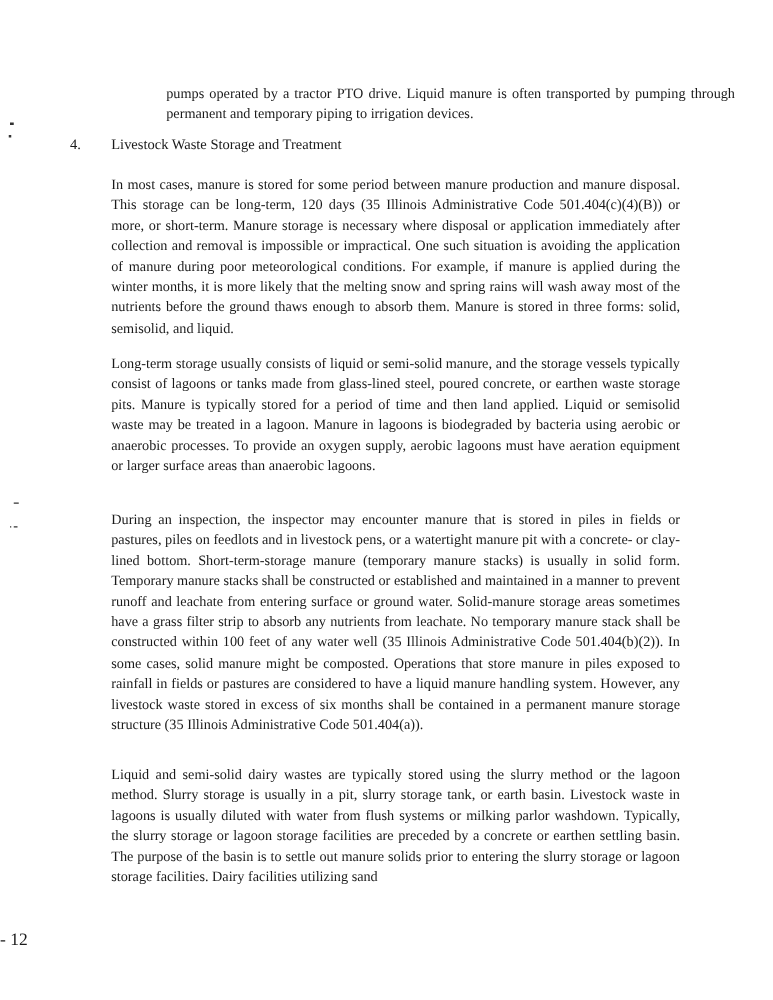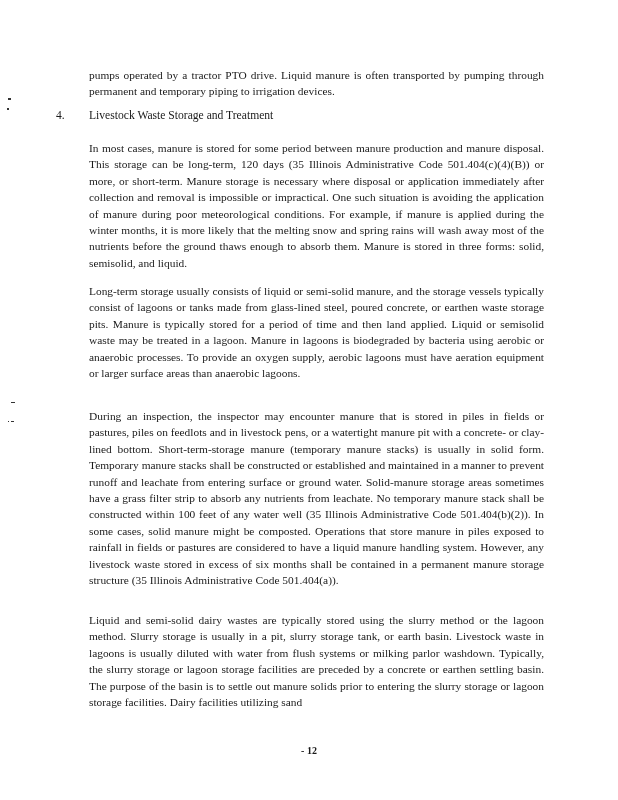--- a/index.html
+++ b/index.html
@@ -14,35 +14,35 @@
       font-size: 11.4px; line-height: 16.4px;
       text-align: justify; margin: 0;
     }
     .heading {
       position: absolute; left: 56px; top: 109px;
       font-size: 11.6px; font-weight: normal; margin: 0;
     }
     .heading .num { display: inline-block; width: 33px; }
     .page-num {
       position: absolute; left: 0; width: 618px; top: 745px;
-      text-align: center; font-size: 10px; font-weight: bold;
+      text-align: left; font-size: 14px;
     }
     .mark { position: absolute; background: #333; }
   </style>
 </head>
 <body>
 
 <div class="page">
   <div class="mark" style="left:8px;top:98px;width:3px;height:2px;"></div>
   <div class="mark" style="left:7px;top:108px;width:2px;height:2px;"></div>
   <div class="mark" style="left:11px;top:402px;width:4px;height:1px;"></div>
   <div class="mark" style="left:8px;top:421px;width:1px;height:1px;"></div>
   <div class="mark" style="left:11px;top:421px;width:3px;height:1px;"></div>
 
-  <p class="para" style="top:67px;">pumps operated by a tractor PTO drive. Liquid manure is often transported by pumping through permanent and temporary piping to irrigation devices.</p>
+  <p class="para" style="top:67px;margin-left:44px;">pumps operated by a tractor PTO drive. Liquid manure is often transported by pumping through permanent and temporary piping to irrigation devices.</p>
 
   <h2 class="heading">
     <span class="num">4.</span><span>Livestock Waste Storage and Treatment</span>
   </h2>
 
   <p class="para" style="top:140px;">In most cases, manure is stored for some period between manure production and manure disposal. This storage can be long-term, 120 days (35 Illinois Administrative Code 501.404(c)(4)(B)) or more, or short-term. Manure storage is necessary where disposal or application immediately after collection and removal is impossible or impractical. One such situation is avoiding the application of manure during poor meteorological conditions. For example, if manure is applied during the winter months, it is more likely that the melting snow and spring rains will wash away most of the nutrients before the ground thaws enough to absorb them. Manure is stored in three forms: solid, semisolid, and liquid.</p>
   <p class="para" style="top:283px;">Long-term storage usually consists of liquid or semi-solid manure, and the storage vessels typically consist of lagoons or tanks made from glass-lined steel, poured concrete, or earthen waste storage pits. Manure is typically stored for a period of time and then land applied. Liquid or semisolid waste may be treated in a lagoon. Manure in lagoons is biodegraded by bacteria using aerobic or anaerobic processes. To provide an oxygen supply, aerobic lagoons must have aeration equipment or larger surface areas than anaerobic lagoons.</p>
   <p class="para" style="top:408px;">During an inspection, the inspector may encounter manure that is stored in piles in fields or pastures, piles on feedlots and in livestock pens, or a watertight manure pit with a concrete- or clay-lined bottom. Short-term-storage manure (temporary manure stacks) is usually in solid form.  Temporary manure stacks shall be constructed or established and maintained in a manner to prevent runoff and leachate from entering surface or ground water.  Solid-manure storage areas sometimes have a grass filter strip to absorb any nutrients from leachate.  No temporary manure stack shall be constructed within 100 feet of any water well (35 Illinois Administrative Code 501.404(b)(2)).  In some cases, solid manure might be composted. Operations that store manure in piles exposed to rainfall in fields or pastures are considered to have a liquid manure handling system. However, any livestock waste stored in excess of six months shall be contained in a permanent manure storage structure (35 Illinois Administrative Code 501.404(a)).</p>
   <p class="para" style="top:612px;">Liquid and semi-solid dairy wastes are typically stored using the slurry method or the lagoon method. Slurry storage is usually in a pit, slurry storage tank, or earth basin. Livestock waste in lagoons is usually diluted with water from flush systems or milking parlor washdown.  Typically, the slurry storage or lagoon storage facilities are preceded by a concrete or earthen settling basin.  The purpose of the basin is to settle out manure solids prior to entering the slurry storage or lagoon storage facilities. Dairy facilities utilizing sand</p>
 

